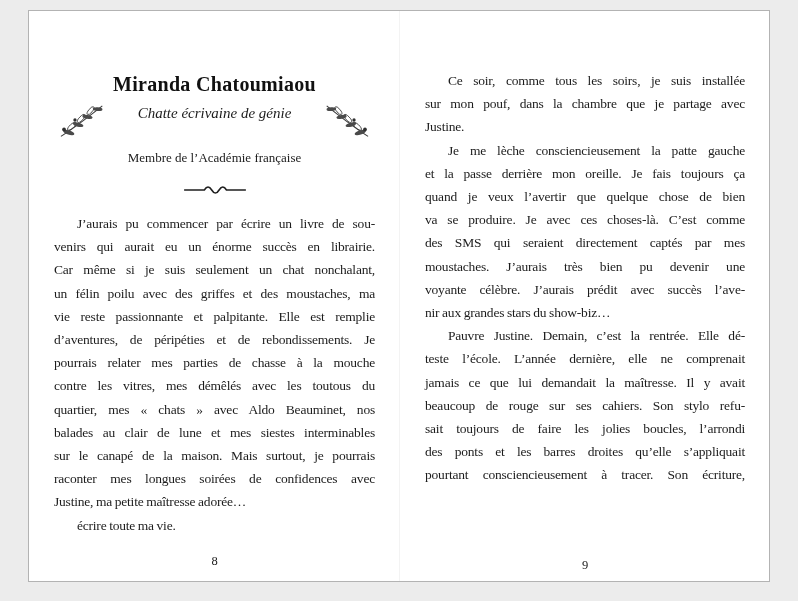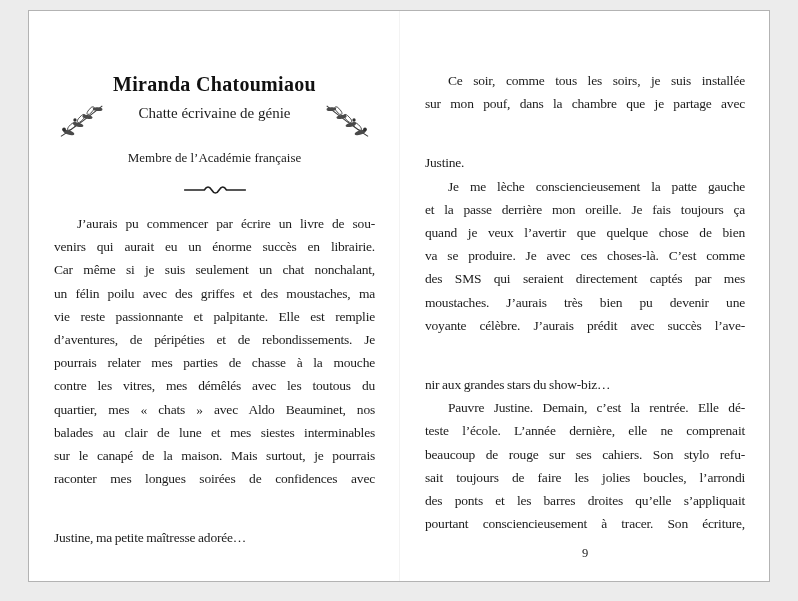--- a/index.html
+++ b/index.html
@@ -18,45 +18,45 @@
     background: #ffffff;
     border: 1px solid #b3b3b3;
     display: flex;
   }
   .page {
     flex: 1 1 50%;
     display: flex; flex-direction: column;
     overflow: hidden;
   }
   .page.left  { padding: 62px 24px 12px 25px; }
-  .page.right { padding: 58px 24px 20px 25px; border-left: 1px solid #f3f3f3; }
+  .page.right { padding: 58px 24px 8px 25px; border-left: 1px solid #f3f3f3; }
 
   .chapter-header {
     display: flex; align-items: center; justify-content: center;
     gap: 6px; margin: 0 -8px;
   }
   .header-text { text-align: center; flex: 0 1 auto; }
   .title {
     font-size: 20px; font-weight: bold; letter-spacing: 0.3px;
     white-space: nowrap; color: #111;
   }
-  .subtitle { font-size: 15px; margin-top: 9px; }
+  .subtitle { font-style: italic; font-size: 15px; margin-top: 9px; }
   .membership { font-weight: normal; font-size: 13px; margin-top: 28px; }
   .branch { flex: 0 0 auto; line-height: 0; }
   .branch.mirrored { transform: scaleX(-1); }
   .ornament { text-align: center; margin: 18px 0 16px; line-height: 0; }
 
   .body-text {
     font-size: 13.5px;
     line-height: 23.2px;
     letter-spacing: -0.2px;
     word-spacing: -0.5px;
   }
   .line { text-align: justify; text-align-last: justify; }
-  .line.last { text-align-last: left; margin-top: 36px; }
+  .line.last { text-align-last: left; }
   .para > .line:first-child { text-indent: 1.7em; }
 
   .page-number {
     margin-top: auto;
     text-align: center;
     font-size: 12.5px;
     padding-top: 6px;
     color: #222;
   }
 </style>
@@ -148,20 +148,21 @@
           <div class="line">quand je veux l’avertir que quelque chose de bien</div>
           <div class="line">va se produire. Je avec ces choses-là. C’est comme</div>
           <div class="line">des SMS qui seraient directement captés par mes</div>
           <div class="line">moustaches. J’aurais très bien pu devenir une</div>
           <div class="line">voyante célèbre. J’aurais prédit avec succès l’ave-</div>
           <div class="line last">nir aux grandes stars du show-biz…</div>
         </div>
         <div class="para">
           <div class="line">Pauvre Justine. Demain, c’est la rentrée. Elle dé-</div>
           <div class="line">teste l’école. L’année dernière, elle ne comprenait</div>
+          <div class="line">jamais ce que lui demandait la maîtresse. Il y avait</div>
           <div class="line">beaucoup de rouge sur ses cahiers. Son stylo refu-</div>
           <div class="line">sait toujours de faire les jolies boucles, l’arrondi</div>
           <div class="line">des ponts et les barres droites qu’elle s’appliquait</div>
           <div class="line">pourtant consciencieusement à tracer. Son écriture,</div>
         </div>
       </div>
     <div class="page-number">9</div>
   </div>
 
 </div>

